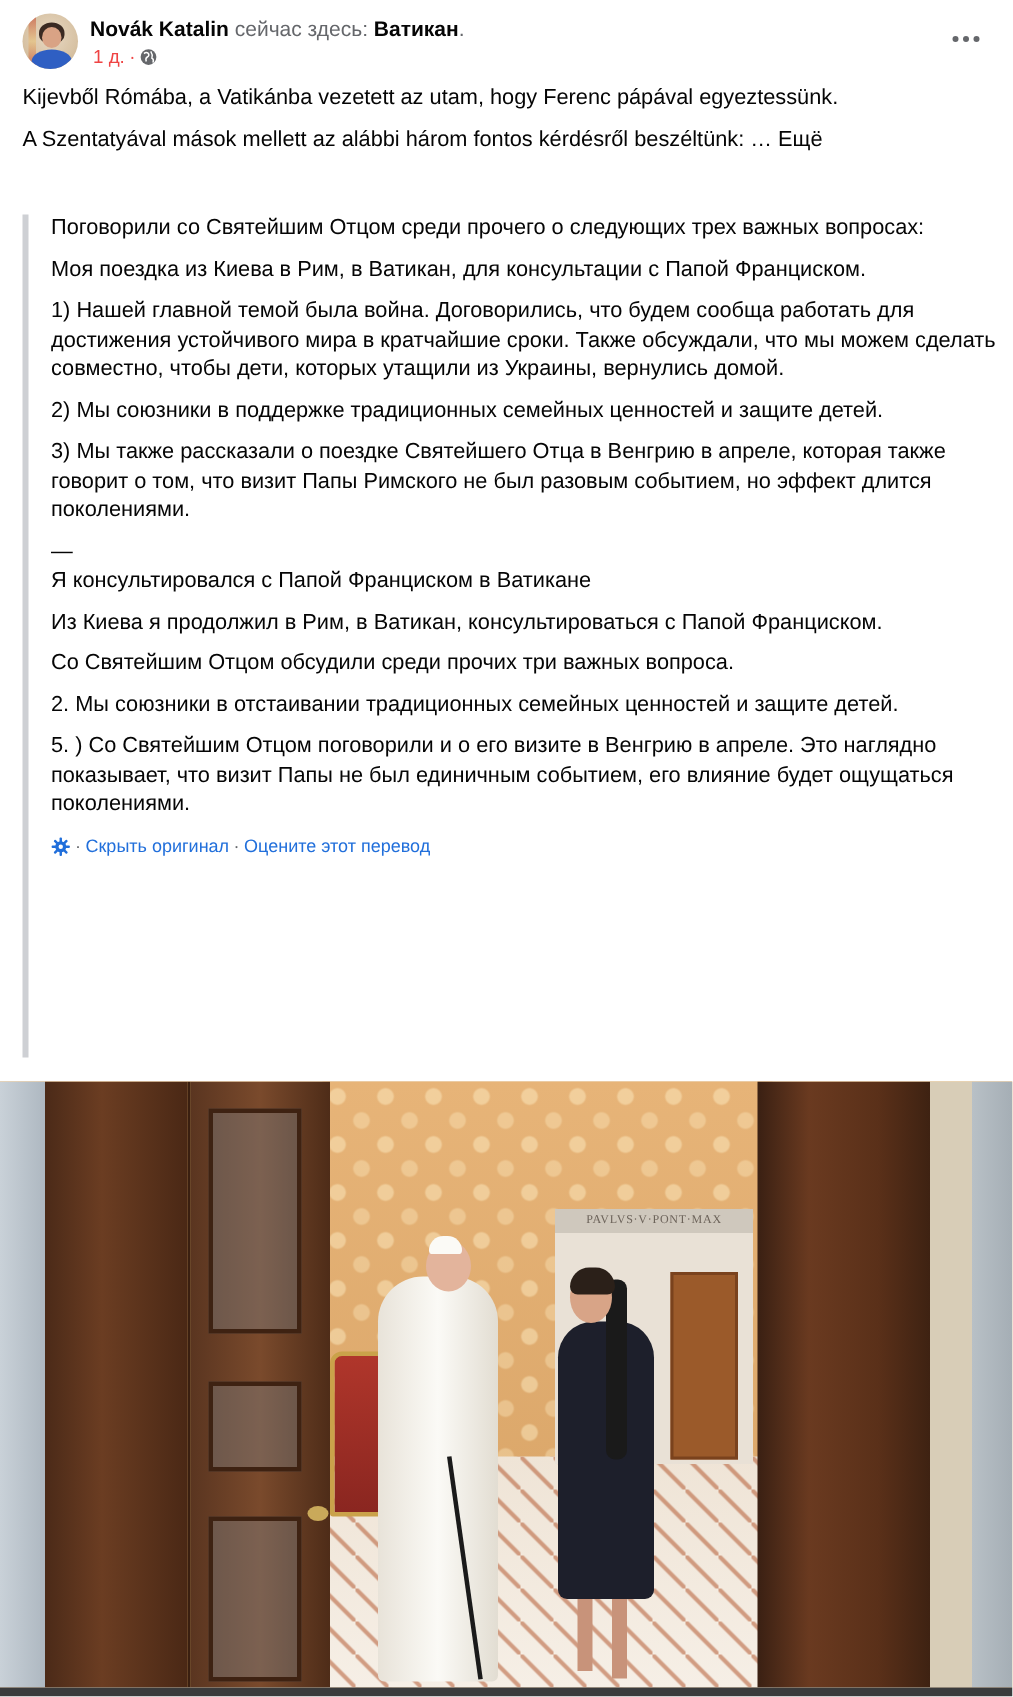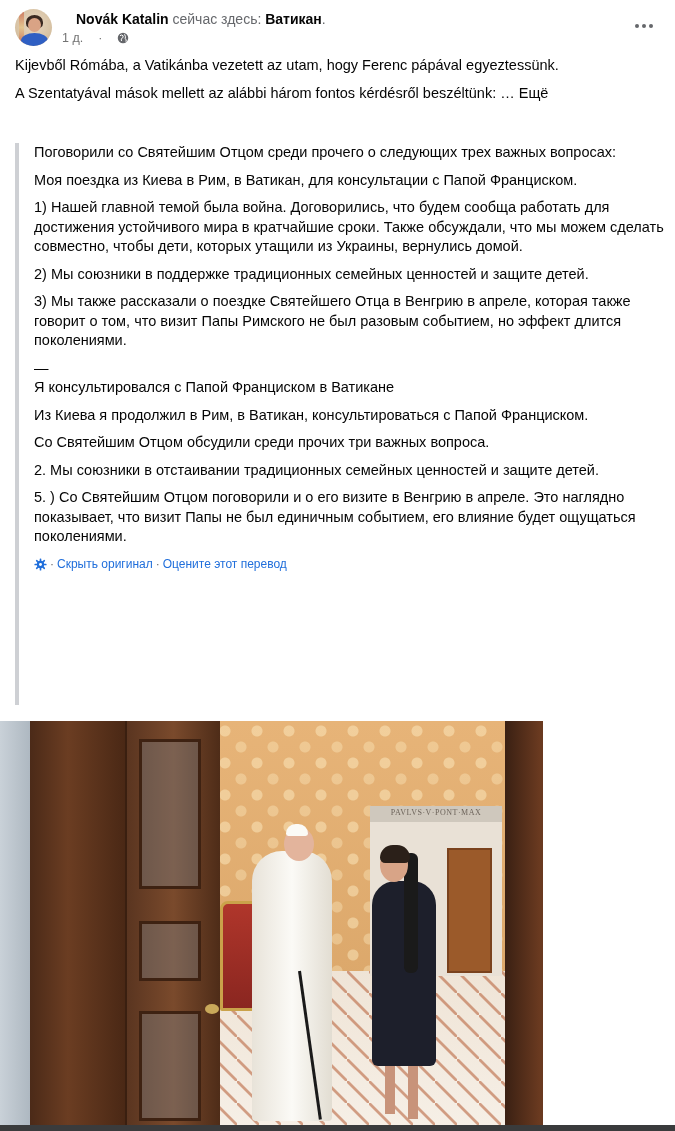--- a/index.html
+++ b/index.html
@@ -8,44 +8,44 @@
 
   
   .post-header { position: absolute; left: 0; top: 0; width: 675px; height: 50px; }
   .avatar { position: absolute; left: 15px; top: 9px; width: 37px; height: 37px; border-radius: 50%; overflow: hidden;
     background: radial-gradient(circle at 50% 40%, #e8d9c4 0%, #d8c3a5 60%, #c8ae8a 100%); }
   .avatar .flag { position: absolute; left: 4px; top: 0; width: 5px; height: 37px; background: linear-gradient(#c0392b, #e7c27a, #c0392b); opacity: .6; }
   .avatar .hair { position: absolute; left: 11px; top: 6px; width: 17px; height: 14px; border-radius: 50% 50% 40% 40%; background: #3a2a22; }
   .avatar .face { position: absolute; left: 13px; top: 9px; width: 13px; height: 14px; border-radius: 50%; background: #d9a385; }
   .avatar .body { position: absolute; left: 6px; top: 24px; width: 27px; height: 16px; border-radius: 50% 50% 0 0; background: #2f5fc3; }
 
-  .author-line { position: absolute; left: 76px; top: 10px; font-size: 14px; line-height: 18px; white-space: nowrap; }
+  .author-line { position: absolute; left: 60px; top: 10px; font-size: 14px; line-height: 18px; white-space: nowrap; }
   .author-name { font-weight: bold; color: #050505; }
   .checkin-text { color: #65676b; }
   .place { font-weight: bold; color: #050505; }
-  .meta-line { position: absolute; left: 62px; top: 30px; font-size: 12.5px; color: #737373; line-height: 16px; display: flex; align-items: center; gap: 15px; }
+  .meta-line { position: absolute; left: 62px; top: 30px; font-size: 12.5px; color: #ef4444; line-height: 16px; display: flex; align-items: center; gap: 3px; }
   .globe { width: 12px; height: 12px; display: inline-block; }
   .more-btn { position: absolute; left: 630px; top: 14px; width: 28px; height: 24px; display: flex; align-items: center; justify-content: center; gap: 3px; cursor: pointer; }
   .more-btn span { width: 4px; height: 4px; border-radius: 50%; background: #65676b; display: block; }
 
   
   .post-text { position: absolute; left: 15px; top: 56px; width: 650px; font-size: 14.5px; line-height: 19px; color: #050505; }
   .post-text p { margin-bottom: 9px; }
   .see-more { font-weight: normal; cursor: pointer; text-align: center; }
 
   .translation { position: absolute; left: 15px; top: 143px; width: 650px; border-left: 4px solid #ced0d4; padding-left: 15px; font-size: 14.5px; line-height: 19.5px; color: #050505; height: 562px; }
   .translation p { margin-bottom: 8px; }
   .translation .dash { margin-top: 4px; margin-bottom: 0; }
   .trans-links { font-size: 12px; color: #216fdb; display: flex; align-items: center; gap: 3px; margin-top: 2px; }
   .trans-links .sep { color: #65676b; }
   .trans-links a { color: #216fdb; text-decoration: none; cursor: pointer; }
   .gear { width: 13px; height: 13px; display: inline-block; }
 
   
-  .photo { position: absolute; left: 0; top: 721px; width: 543px; height: 404px; overflow: hidden; background: #d9a764; }
+  .photo { position: absolute; left: 0; top: 721px; width: 675px; height: 404px; overflow: hidden; background: #d9a764; }
   .photo .wall { position: absolute; left: 215px; top: 0; width: 300px; height: 280px;
     background:
       radial-gradient(circle at 10px 10px, rgba(255,240,200,.45) 0 5px, transparent 6px) 0 0/32px 32px,
       radial-gradient(circle at 26px 26px, rgba(255,240,200,.35) 0 5px, transparent 6px) 0 0/32px 32px,
       linear-gradient(#e7b478, #dba76a); }
   .photo .floor { position: absolute; left: 215px; top: 250px; width: 300px; height: 154px;
     background:
       linear-gradient(45deg, transparent 45%, rgba(180,90,50,.55) 46% 54%, transparent 55%) 0 0/22px 22px,
       linear-gradient(#efe4d6, #f6efe6); }
   .photo .doorway { position: absolute; left: 370px; top: 85px; width: 132px; height: 170px; background: #e9e1d6; border-top: 16px solid #cfc8bd; }

